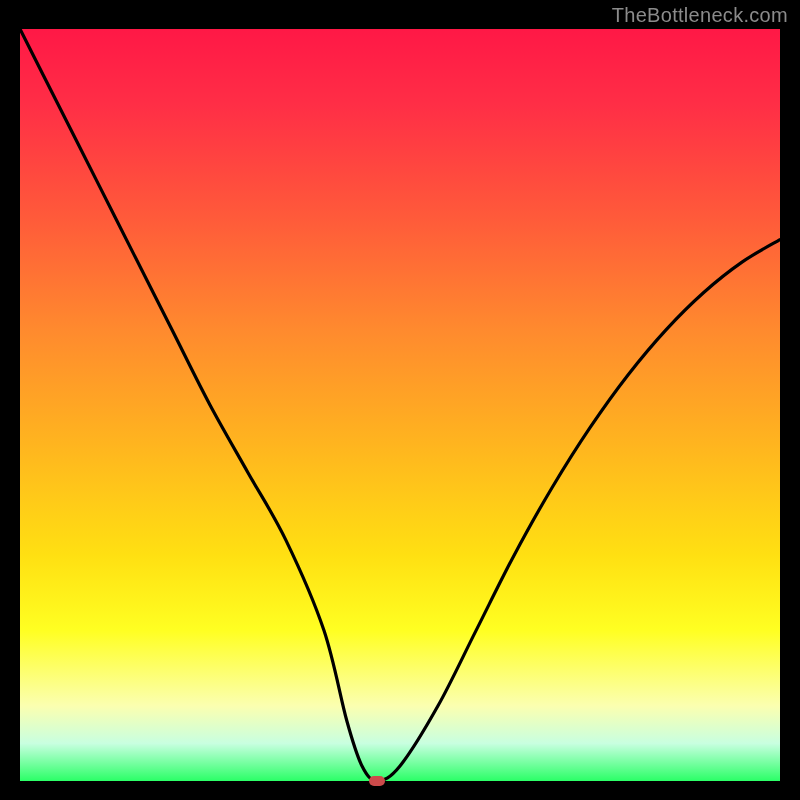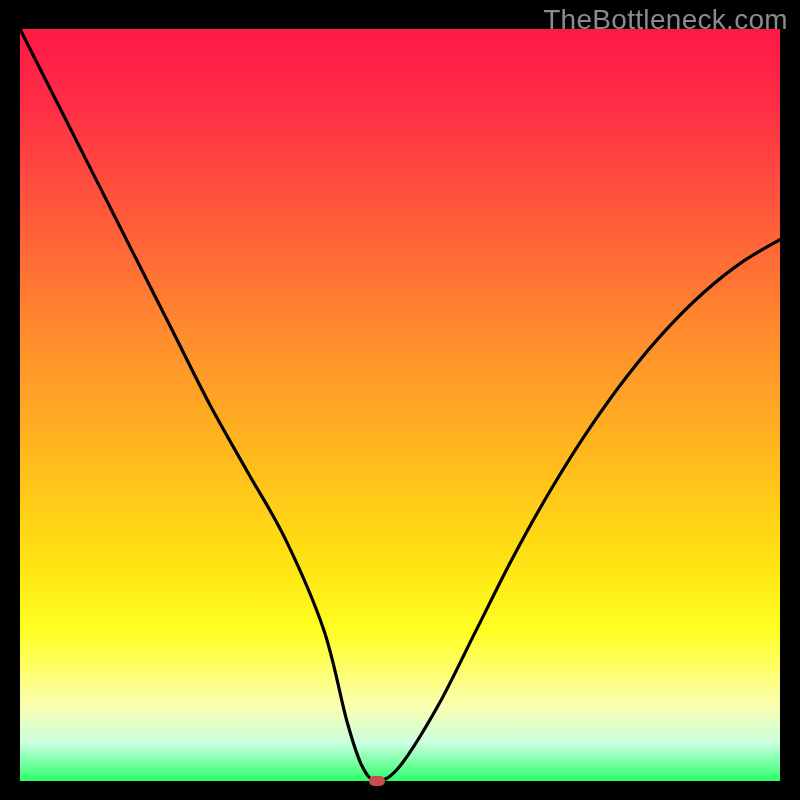--- a/index.html
+++ b/index.html
@@ -37,21 +37,21 @@
       #fbffb0 90%,
       #c8ffe0 95%,
       #2bff67 100%
     );
   }
   .watermark {
     position: absolute;
     top: 4px;
     right: 12px;
     color: #8b8b8b;
-    font-size: 28px;
+    font-size: 20px;
     font-weight: 500;
     letter-spacing: 0.3px;
     user-select: none;
   }
   svg.curve {
     position: absolute;
     left: 0;
     top: 0;
     width: 760px;
     height: 752px;

